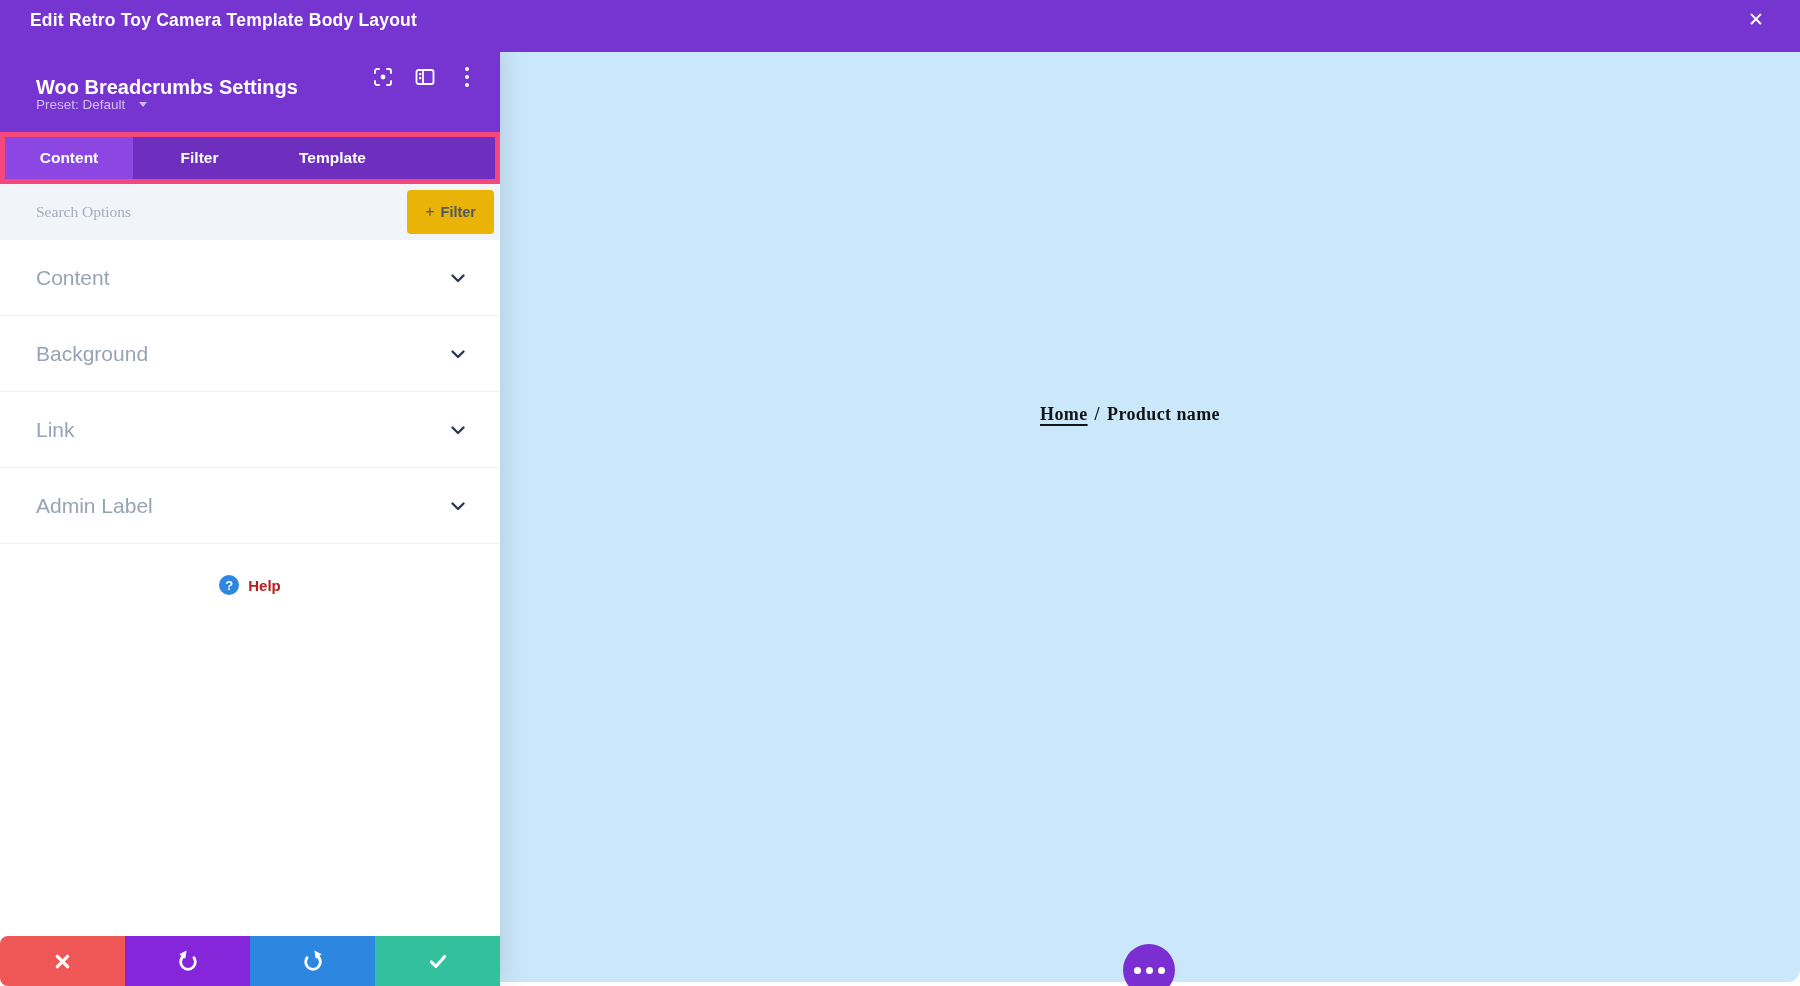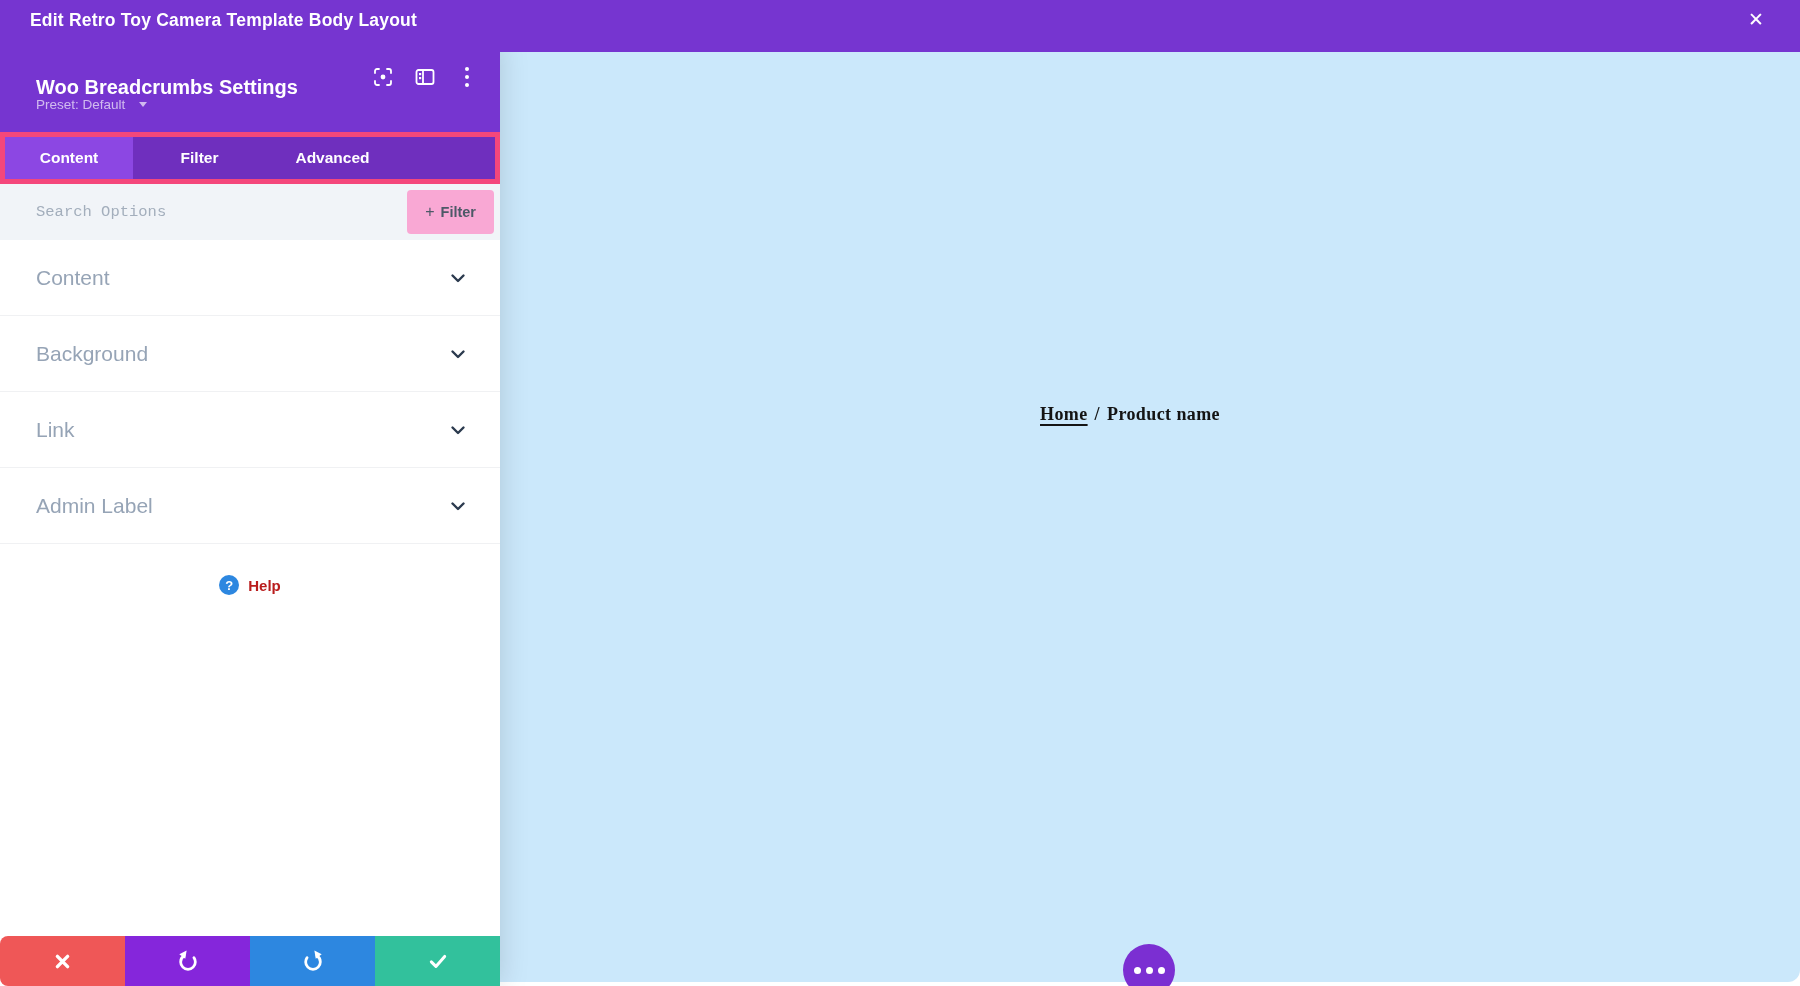--- a/index.html
+++ b/index.html
@@ -48,24 +48,24 @@
   .tab-row { display:flex; height:52px; background:#6F2FBE; border:5px solid #F4477B; }
   .tab { width:133px; display:flex; align-items:center; justify-content:center;
          color:#fff; font-size:15.5px; font-weight:700; cursor:pointer; }
   .tab:first-child { width:128px; }
   .tab.active { background:#8C47E3; }
 
   
   .search-row { position:relative; height:56px; background:#F1F4F8; }
   .search-input { position:absolute; left:0; top:0; width:380px; height:56px; border:none;
                   background:transparent; padding-left:36px; font-size:15.5px; outline:none;
-                  color:#5a6575; font-family:Liberation Mono, monospace; }
+                  color:#5a6575; font-family:Liberation Serif, serif; }
   .search-input::placeholder { color:#A3AEBC; opacity:1; }
   .filter-btn { position:absolute; right:6px; top:6px; height:44px; padding:0 18px; border:none;
-                background:#f9a8d4; border-radius:4px; color:#4D5967; font-size:14.5px;
+                background:#eab308; border-radius:4px; color:#4D5967; font-size:14.5px;
                 font-weight:600; cursor:pointer; font-family:"Liberation Sans",sans-serif; }
   .filter-btn .plus { font-size:16px; font-weight:400; margin-right:6px; }
 
   
   .acc-row { position:relative; height:76px; border-bottom:1px solid #F0F1F3; cursor:pointer; background:#fff; }
   .acc-label { position:absolute; left:36px; top:50%; transform:translateY(-50%);
                font-size:21px; color:#96A4B6; font-weight:400; }
   .acc-chevron { position:absolute; right:34px; top:50%; transform:translateY(-50%); display:flex; }
 
   
@@ -134,21 +134,21 @@
           <i></i>
           <i></i>
           <i></i>
         </span>
     </button>
   </div>
 
   <nav class="tab-row">
     <div class="tab active">Content</div>
     <div class="tab">Filter</div>
-    <div class="tab">Advanced</div>
+    <div class="tab">Template</div>
   </nav>
 
   <div class="search-row">
     <input class="search-input" type="text" placeholder="Search Options" style="">
     <button class="filter-btn"><span class="plus">+</span><span>Filter</span></button>
   </div>
 
   <div class="accordion">
     <div class="acc-row">
       <span class="acc-label">Content</span>

